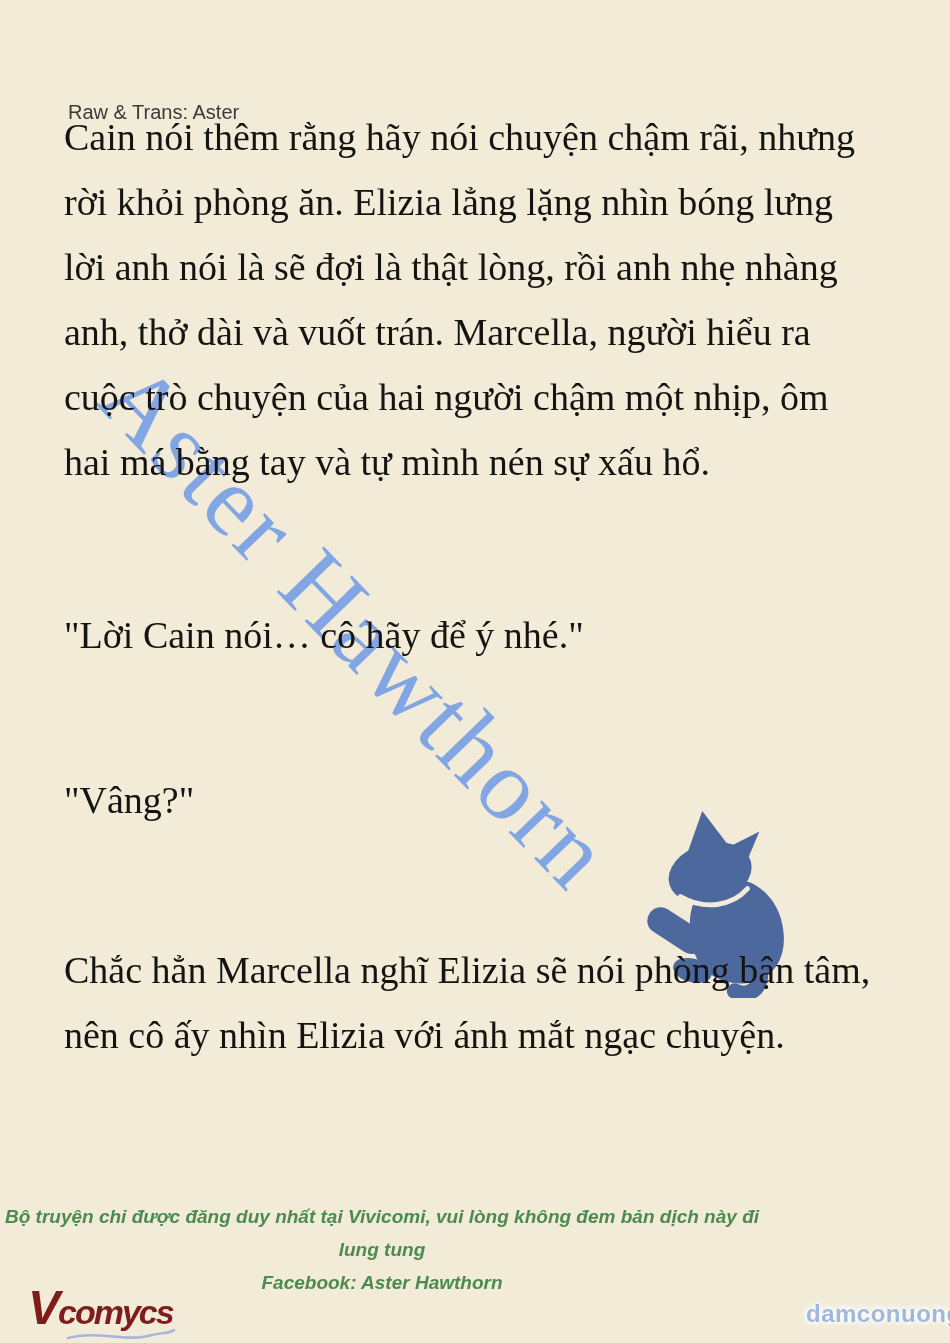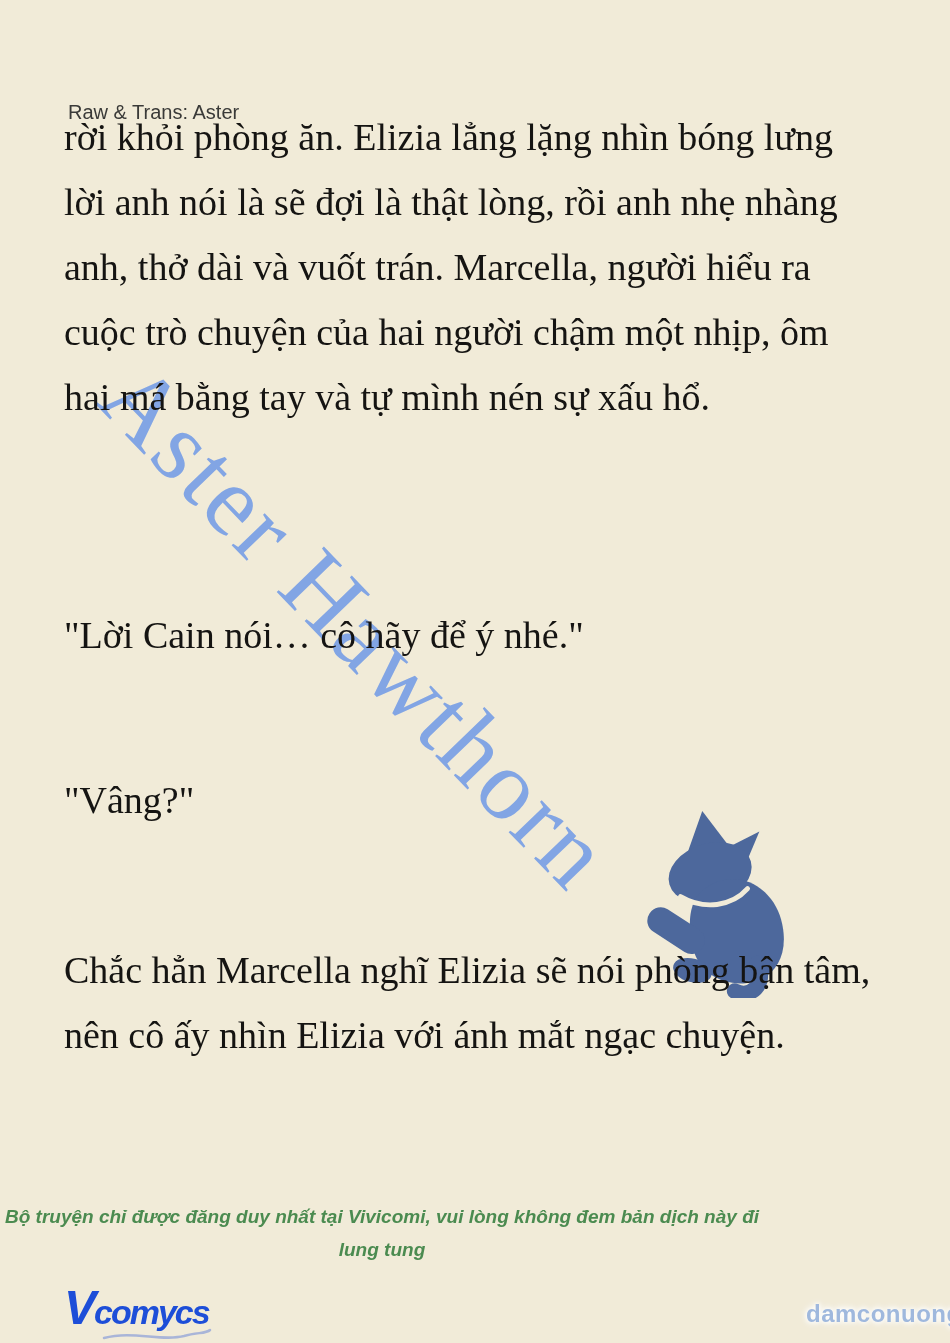--- a/index.html
+++ b/index.html
@@ -51,21 +51,21 @@
     font-style:italic;font-weight:bold;
     font-size:19px;line-height:33px;color:#4b8b50;
     z-index:3;
   }
 
   
   .vcomycs{
     left:28px;top:1284px;
     font-family:"Liberation Sans","DejaVu Sans",sans-serif;
     font-style:italic;font-weight:bold;letter-spacing:-2px;
-    color:#1d4ed8;z-index:3;line-height:1;margin-left:36px;
+    color:#7f1d1d;z-index:3;line-height:1;
   }
   .vcomycs .v{font-size:48px;}
   .vcomycs .rest{font-size:34px;}
   .vcomycs .swirl{display:block;margin:-4px 0 0 38px;}
 
   
   .damconuong{
     left:806px;top:1300px;
     font-family:"Liberation Sans","DejaVu Sans",sans-serif;
     font-weight:bold;font-size:24px;letter-spacing:.5px;
@@ -97,20 +97,21 @@
       <ellipse cx="48" cy="167" rx="20" ry="12" transform="rotate(15 48 167)"></ellipse>
 
       <path d="M114,160 C124,182 106,196 91,188" fill="none" stroke="#4d689c" stroke-width="16" stroke-linecap="round"></path>
     </g>
 
     <path d="M36,92 C60,106 88,102 104,84" fill="none" stroke="#f1ebd8" stroke-width="5" stroke-linecap="round"></path>
   </svg>
 </div>
 
 <div class="layer textblock p1">
+  <div class="bodyline">Cain nói thêm rằng hãy nói chuyện chậm rãi, nhưng</div>
   <div class="bodyline">rời khỏi phòng ăn. Elizia lẳng lặng nhìn bóng lưng</div>
   <div class="bodyline">lời anh nói là sẽ đợi là thật lòng, rồi anh nhẹ nhàng</div>
   <div class="bodyline">anh, thở dài và vuốt trán. Marcella, người hiểu ra</div>
   <div class="bodyline">cuộc trò chuyện của hai người chậm một nhịp, ôm</div>
   <div class="bodyline">hai má bằng tay và tự mình nén sự xấu hổ.</div>
 </div>
 
 <div class="layer textblock q1">
   <div class="bodyline">"Lời Cain nói… cô hãy để ý nhé."</div>
 </div>
@@ -119,20 +120,21 @@
   <div class="bodyline">"Vâng?"</div>
 </div>
 
 <div class="layer textblock p2">
   <div class="bodyline">Chắc hẳn Marcella nghĩ Elizia sẽ nói phòng bận tâm,</div>
   <div class="bodyline">nên cô ấy nhìn Elizia với ánh mắt ngạc chuyện.</div>
 </div>
 
 <div class="layer footer">
   <div>Bộ truyện chỉ được đăng duy nhất tại Vivicomi, vui lòng không đem bản dịch này đi lung tung</div>
+  <div>Facebook: Aster Hawthorn</div>
 </div>
 
 <div class="layer vcomycs">
   <span class="v">V</span><span class="rest">comycs</span>
   <svg class="swirl" width="110" height="14" viewBox="0 0 110 14" xmlns="http://www.w3.org/2000/svg">
     <path d="M2,10 C30,2 60,14 82,8 C95,4 104,6 108,2" fill="none" stroke="#a9b5d8" stroke-width="2.5" stroke-linecap="round"></path>
   </svg>
 </div>
 
 <div class="layer damconuong">damconuong</div>

